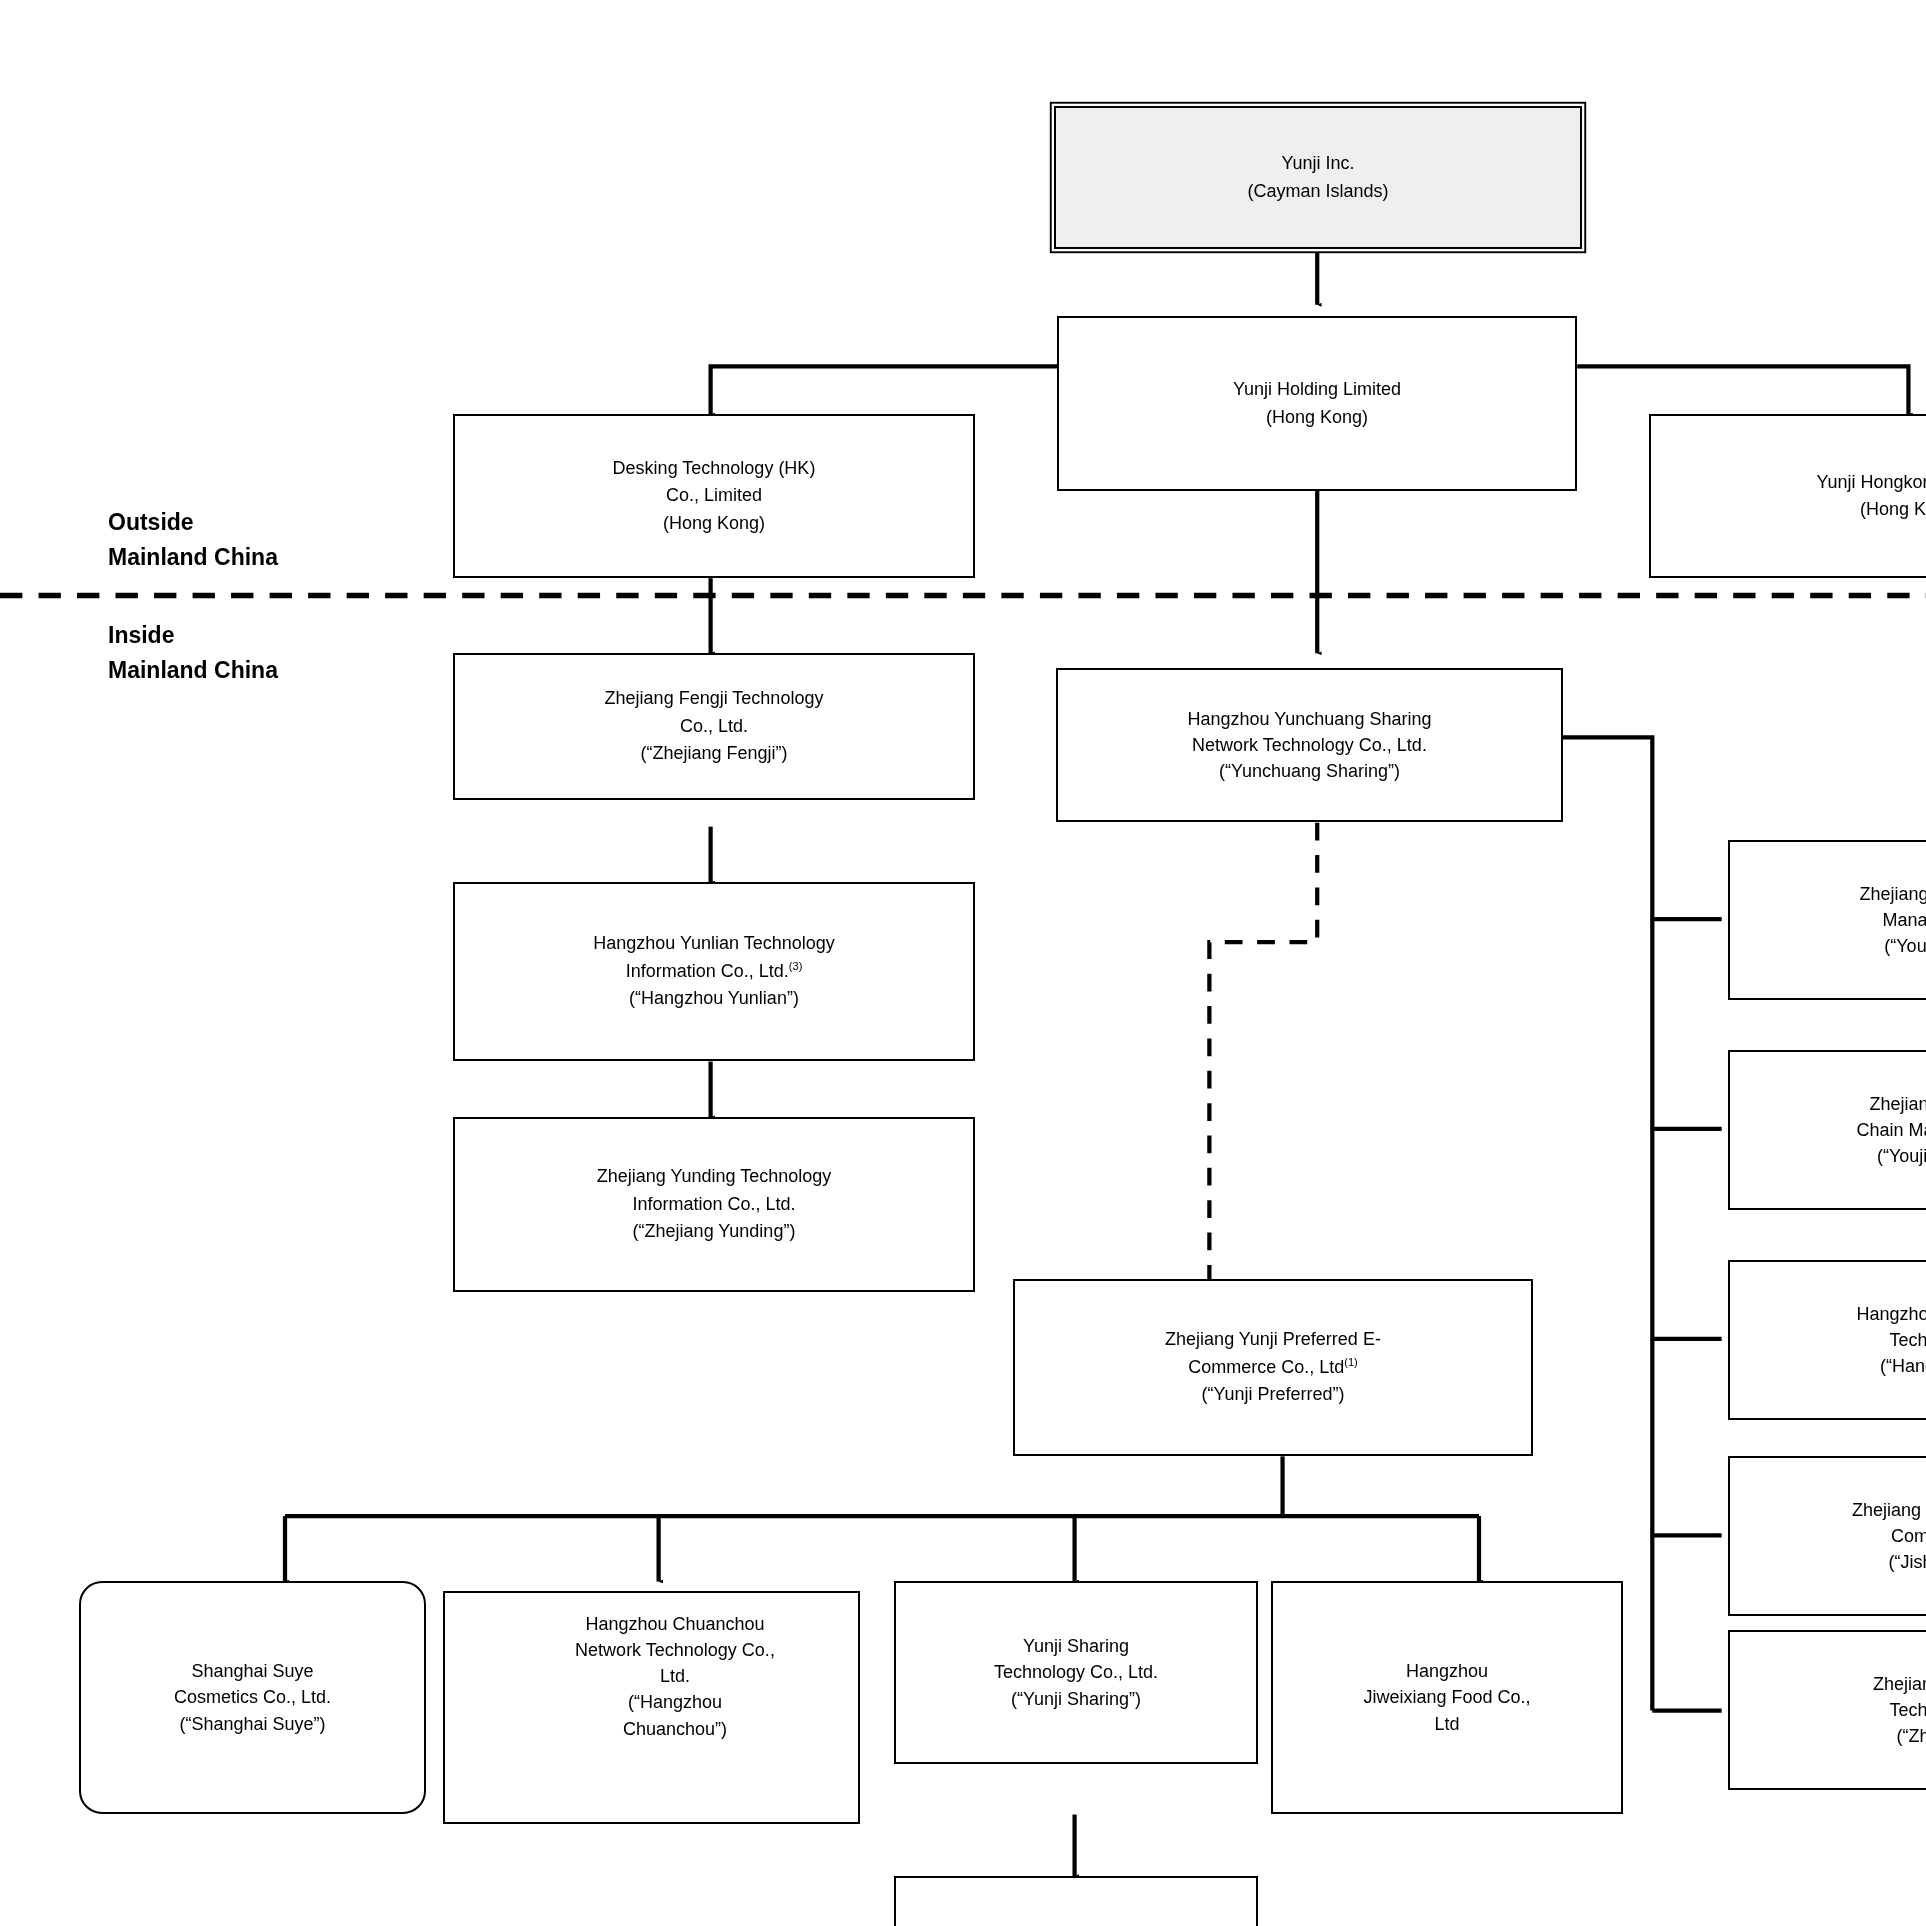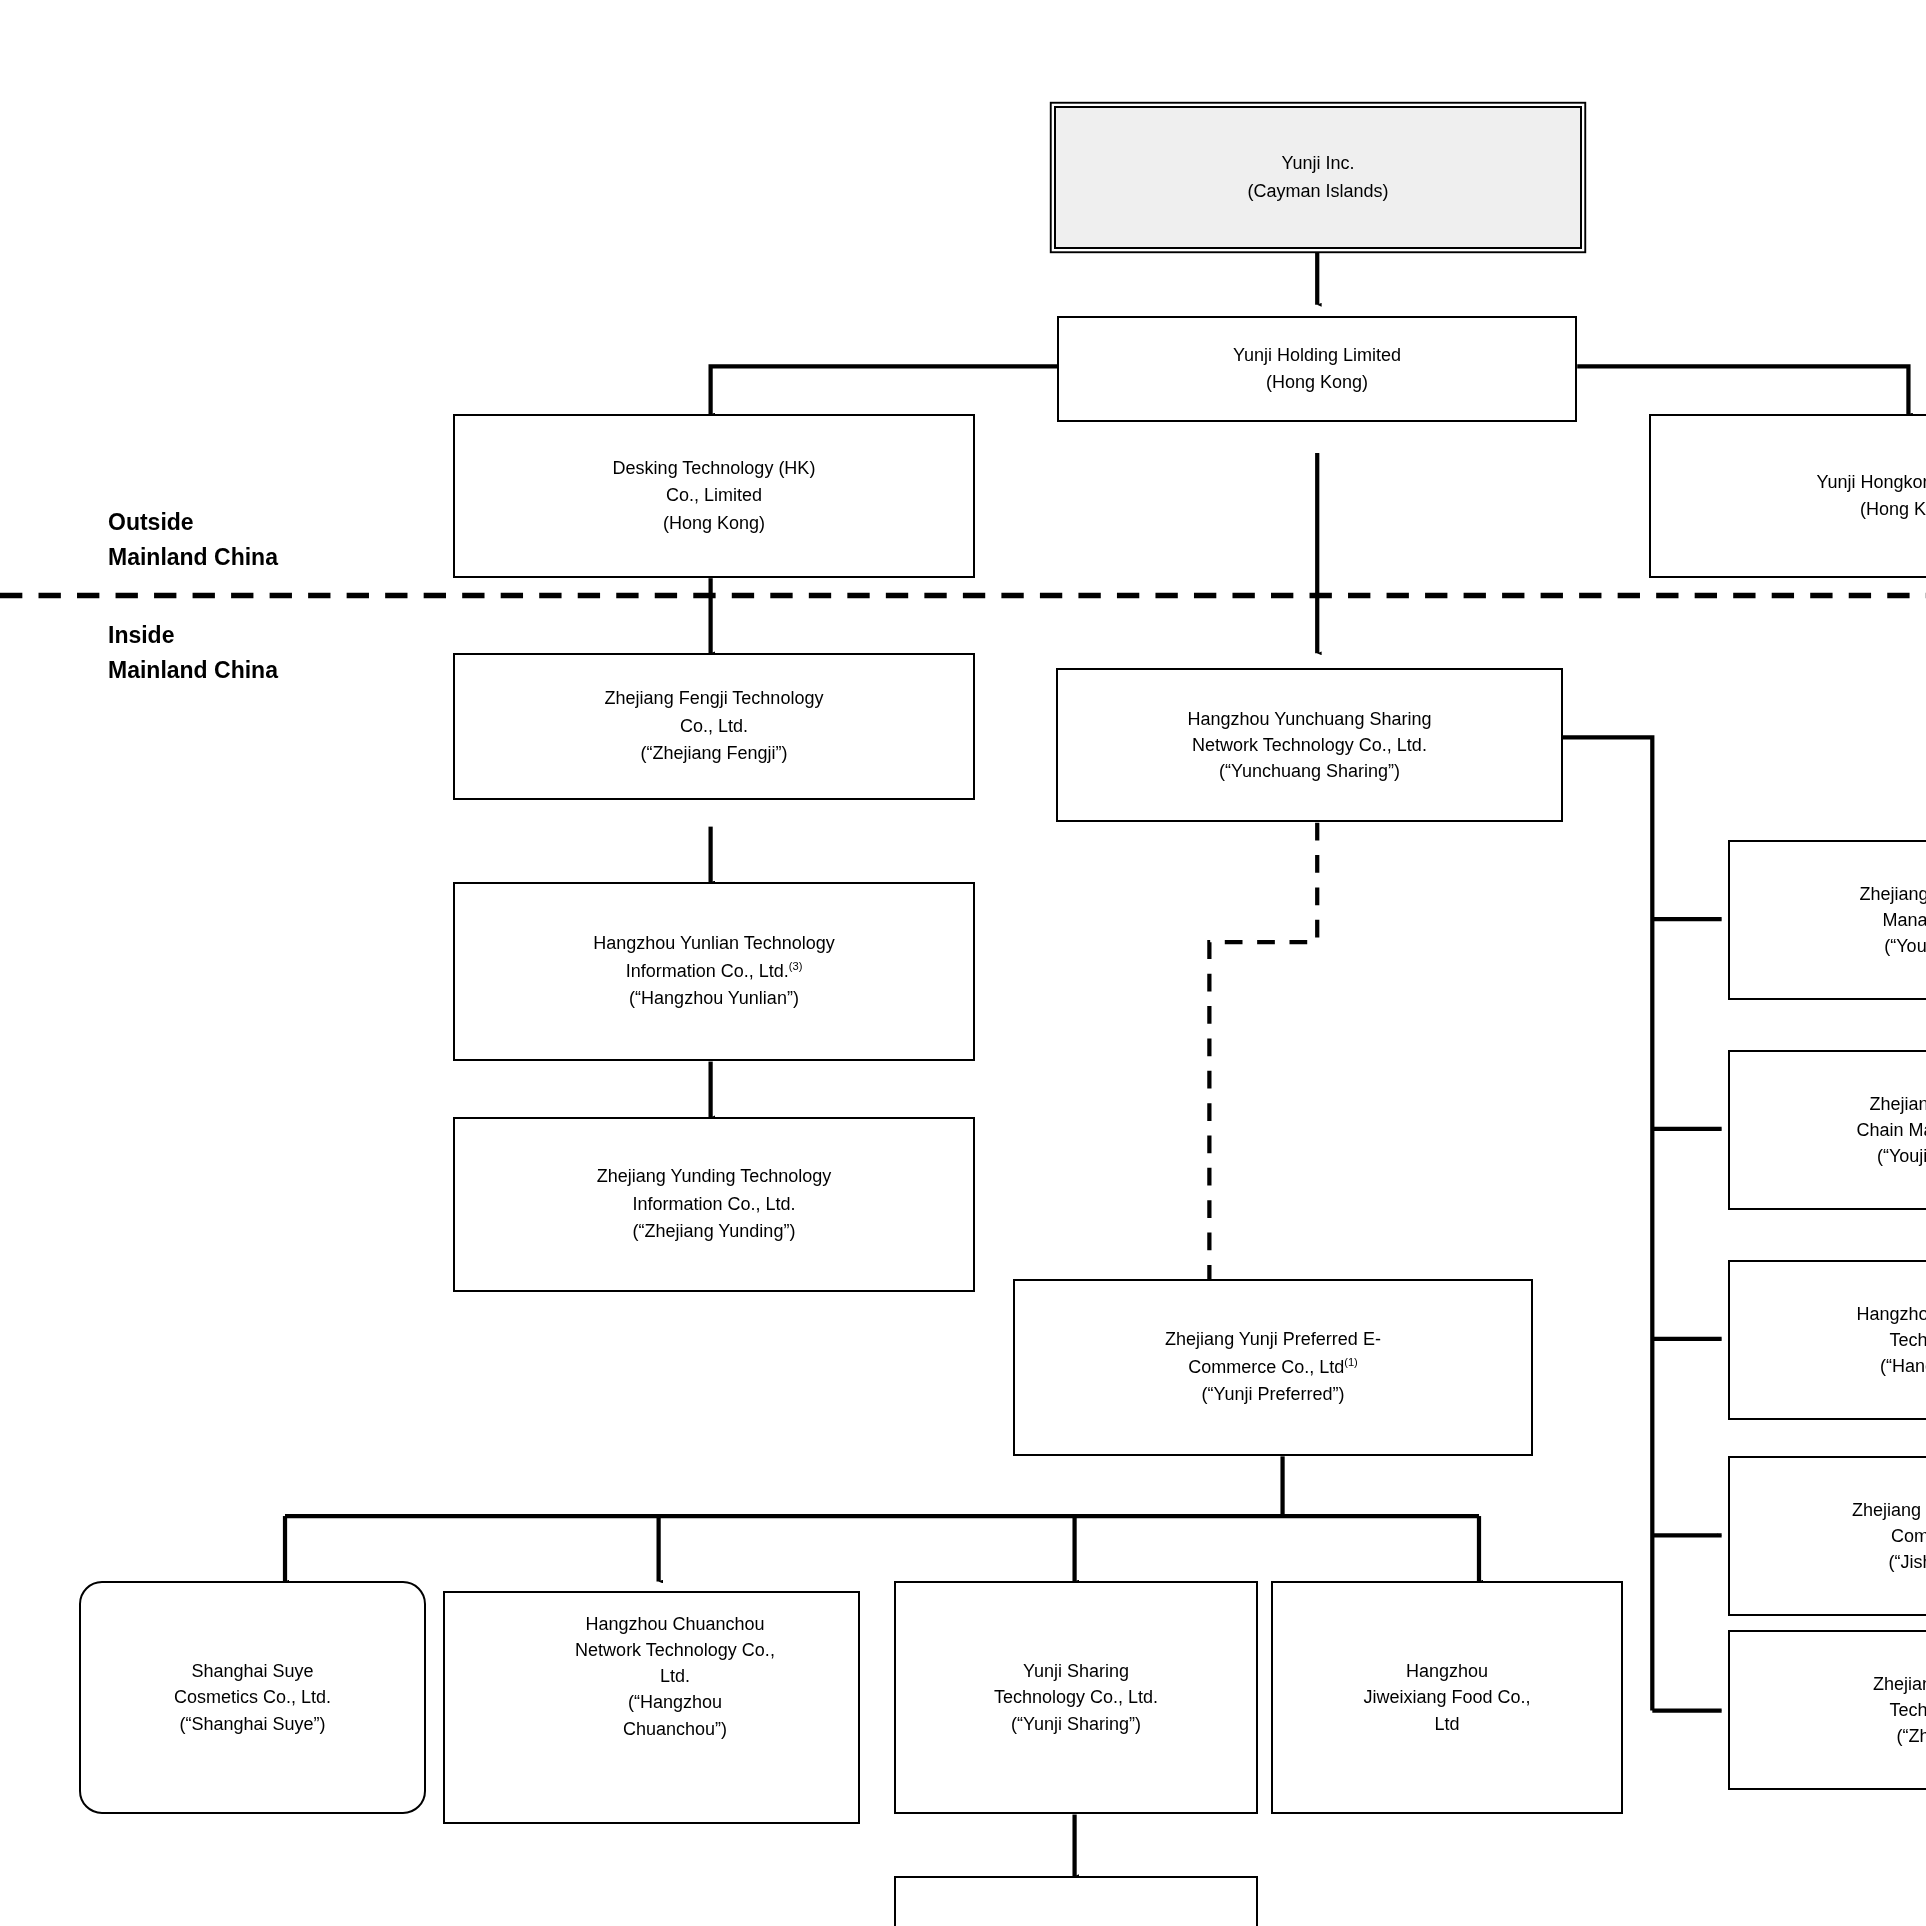--- a/index.html
+++ b/index.html
@@ -134,21 +134,21 @@
   <div class="side-label" style="left:108px; top:618px; width:293px;">Inside
 Mainland China</div>
 
   <div class="node-box root" style="left:1054px; top:106px; width:528px; height:143px;">
     <div class="node-text">
       <span>Yunji Inc.</span><br>
       <span>(Cayman Islands)</span>
     </div>
   </div>
 
-  <div class="node-box" style="left:1057px; top:316px; width:520px; height:106px;">
+  <div class="node-box" style="left:1057px; top:316px; width:520px; height:175px;">
     <div class="node-text">
       <span>Yunji Holding Limited</span><br>
       <span>(Hong Kong)</span>
     </div>
   </div>
 
   <div class="node-box" style="left:453px; top:414px; width:522px; height:164px;">
     <div class="node-text">
       <span>Desking Technology (HK)</span><br>
       <span>Co., Limited</span><br>
@@ -254,21 +254,21 @@
   <div class="node-box" style="left:443px; top:1591px; width:417px; height:233px; align-items:flex-start;padding-left:47px;">
     <div class="node-text tight" style="padding-top:17.7px;">
       <span>Hangzhou Chuanchou</span><br>
       <span>Network Technology Co.,</span><br>
       <span>Ltd.</span><br>
       <span>(“Hangzhou</span><br>
       <span>Chuanchou”)</span>
     </div>
   </div>
 
-  <div class="node-box" style="left:894px; top:1581px; width:364px; height:233px;">
+  <div class="node-box" style="left:894px; top:1581px; width:364px; height:183px;">
     <div class="node-text tight">
       <span>Yunji Sharing</span><br>
       <span>Technology Co., Ltd.</span><br>
       <span>(“Yunji Sharing”)</span>
     </div>
   </div>
 
   <div class="node-box" style="left:1271px; top:1581px; width:352px; height:233px;">
     <div class="node-text tight">
       <span>Hangzhou</span><br>

